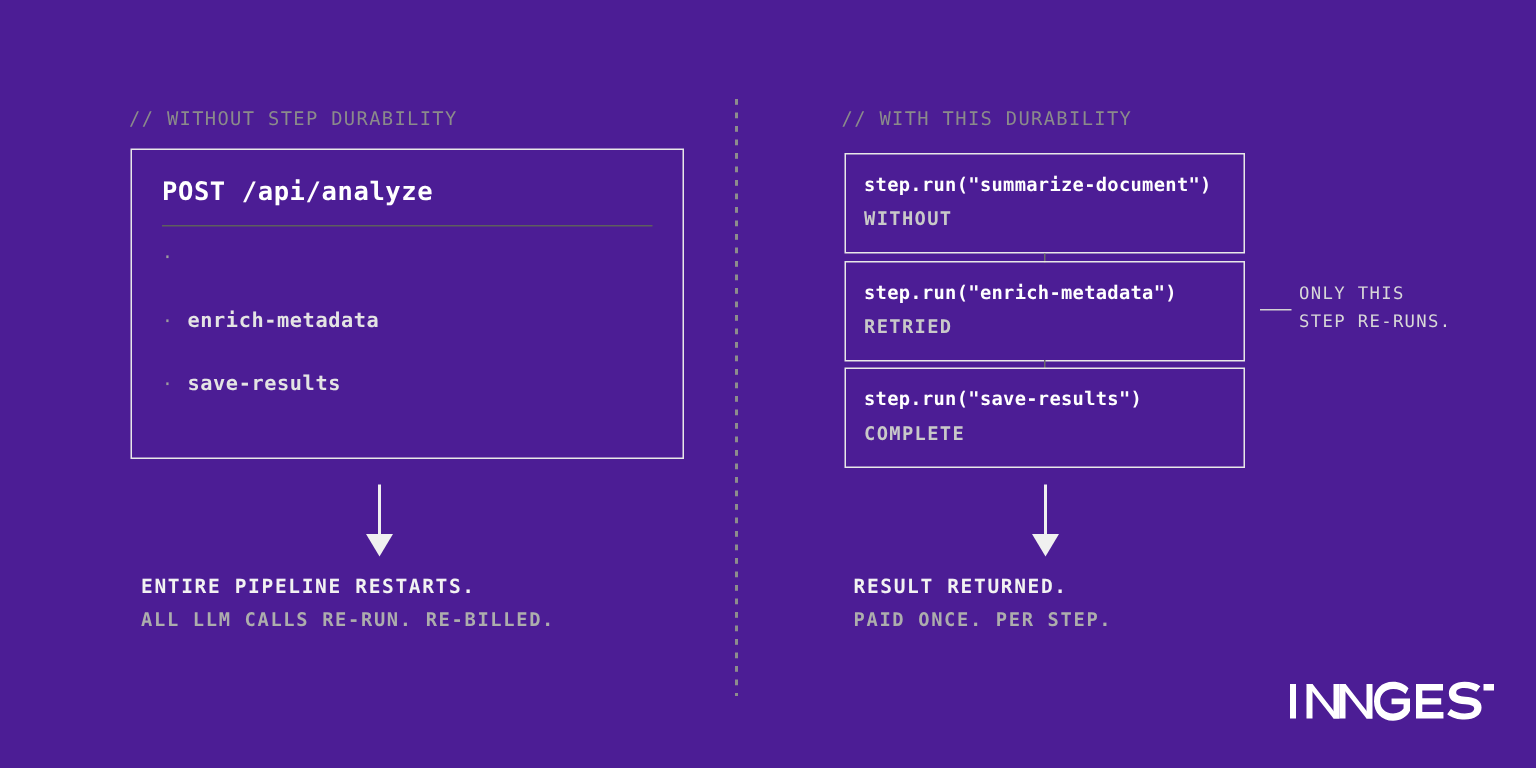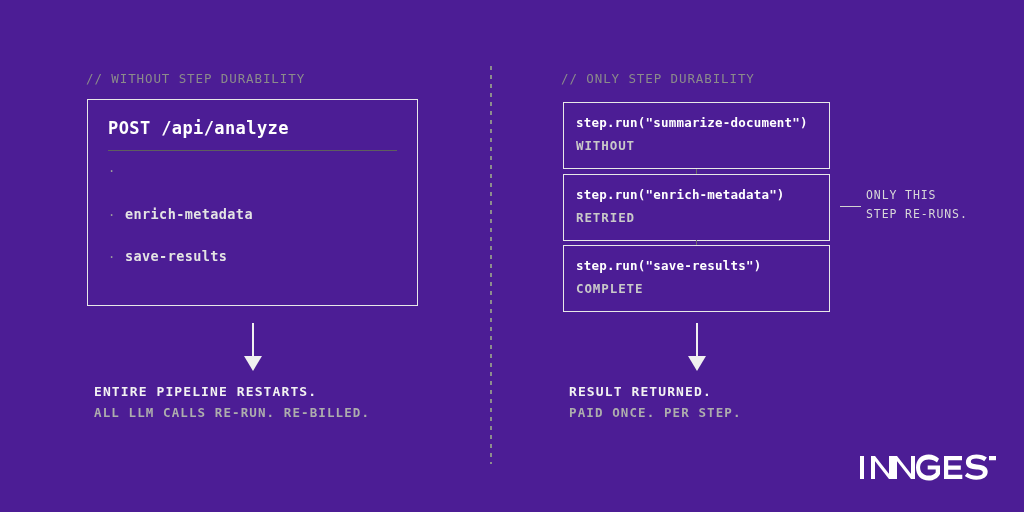--- a/index.html
+++ b/index.html
@@ -40,21 +40,21 @@
     background-image: linear-gradient(to bottom, #8d8d8d 0 4px, rgba(0,0,0,0) 4px 9px);
     background-size: 2px 9px;
     background-repeat: repeat-y;
   }
 
   
   .panel-mono {
     position: absolute;
     left: 87px;
     top: 99px;
-    width: 331px;
+    width: 369px;
     height: 207px;
     border: 1px solid #e8e8e8;
     box-sizing: border-box;
   }
   .panel-title {
     position: absolute;
     left: 20px;
     top: 18px;
     font-size: 17px;
     font-weight: 700;
@@ -244,21 +244,21 @@
   <div class="arrow arrow-left">
     <div class="arrow-shaft"></div>
     <div class="arrow-head"></div>
   </div>
 
   <div class="caption caption-left">
     <div class="caption-primary">ENTIRE PIPELINE RESTARTS.</div>
     <div class="caption-secondary">ALL LLM CALLS RE-RUN. RE-BILLED.</div>
   </div>
 
-  <div class="comment comment-right">// ONLY STEP DURABILITY</div>
+  <div class="comment comment-right">// WITH THIS DURABILITY</div>
 
   <div class="step-box step-box-1">
     <div class="step-code">step.run("summarize-document")</div>
     <div class="step-status">WITHOUT</div>
   </div>
   <div class="step-connector connector-1"></div>
 
   <div class="step-box step-box-2">
     <div class="step-code">step.run("enrich-metadata")</div>
     <div class="step-status">RETRIED</div>

